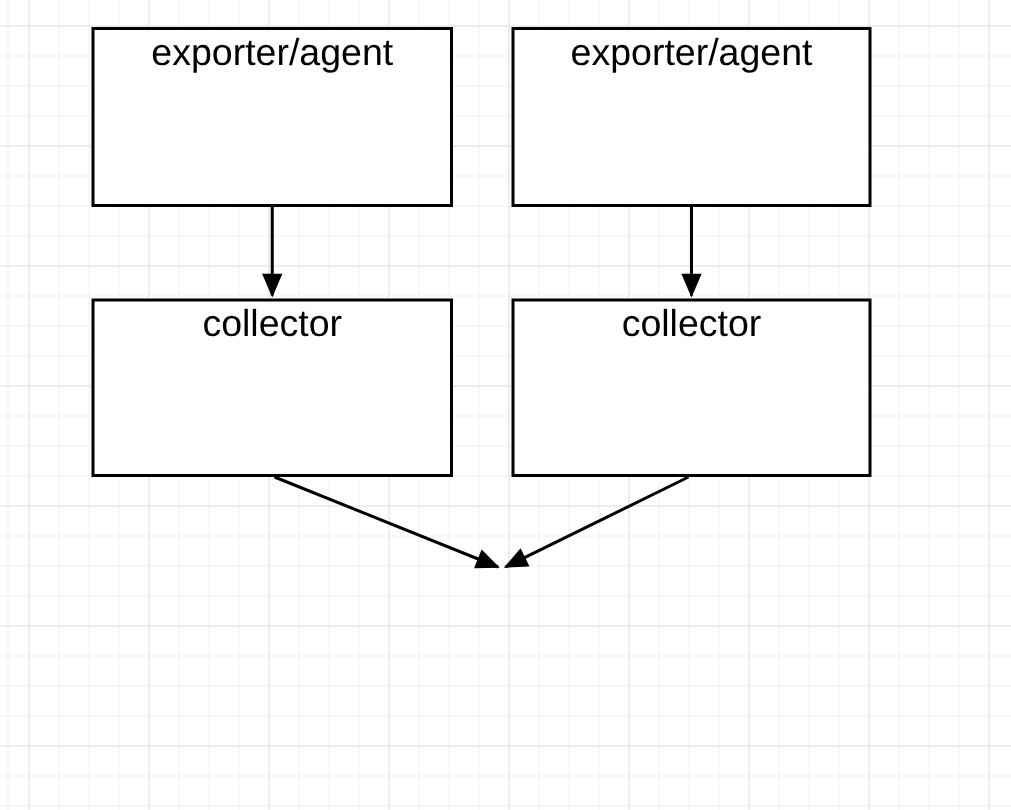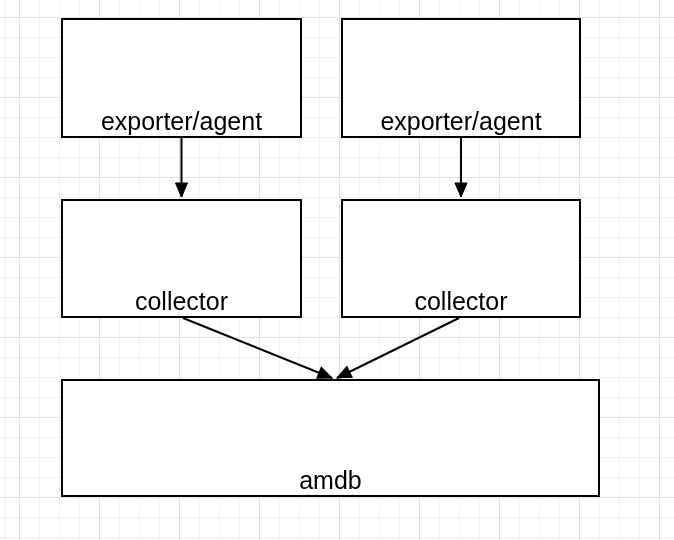--- a/index.html
+++ b/index.html
@@ -27,21 +27,21 @@
     top: 0;
     width: 674px;
     height: 540px;
   }
   .node {
     position: absolute;
     box-sizing: border-box;
     background: #ffffff;
     border: 2px solid #000000;
     display: flex;
-    align-items: flex-end;
+    align-items: flex-start;
     justify-content: center;
     text-align: center;
     font-size: 25px;
     color: #000000;
     line-height: 1.2;
     cursor: default;
   }
   .node span { white-space: nowrap; }
   #n-exporter-agent-1 { left: 61px;  top: 18px;  width: 241px; height: 120px; }
   #n-exporter-agent-2 { left: 341px; top: 18px;  width: 240px; height: 120px; }
@@ -88,17 +88,14 @@
   </div>
 
   <div class="node" id="n-collector-1">
     <span>collector</span>
   </div>
 
   <div class="node" id="n-collector-2">
     <span>collector</span>
   </div>
 
-  <div class="node" id="n-amdb">
-    <span>amdb</span>
-  </div>
 
 </div>
 
 </body></html>

